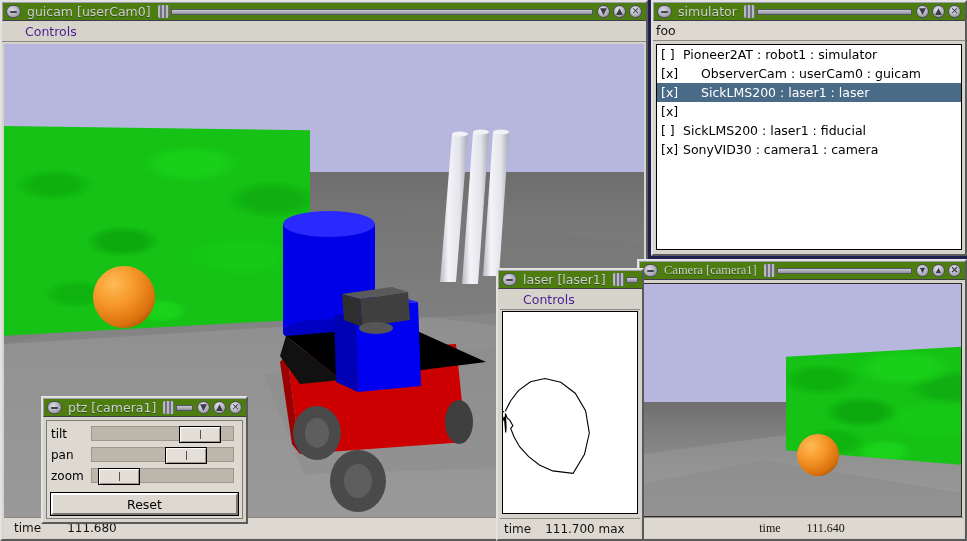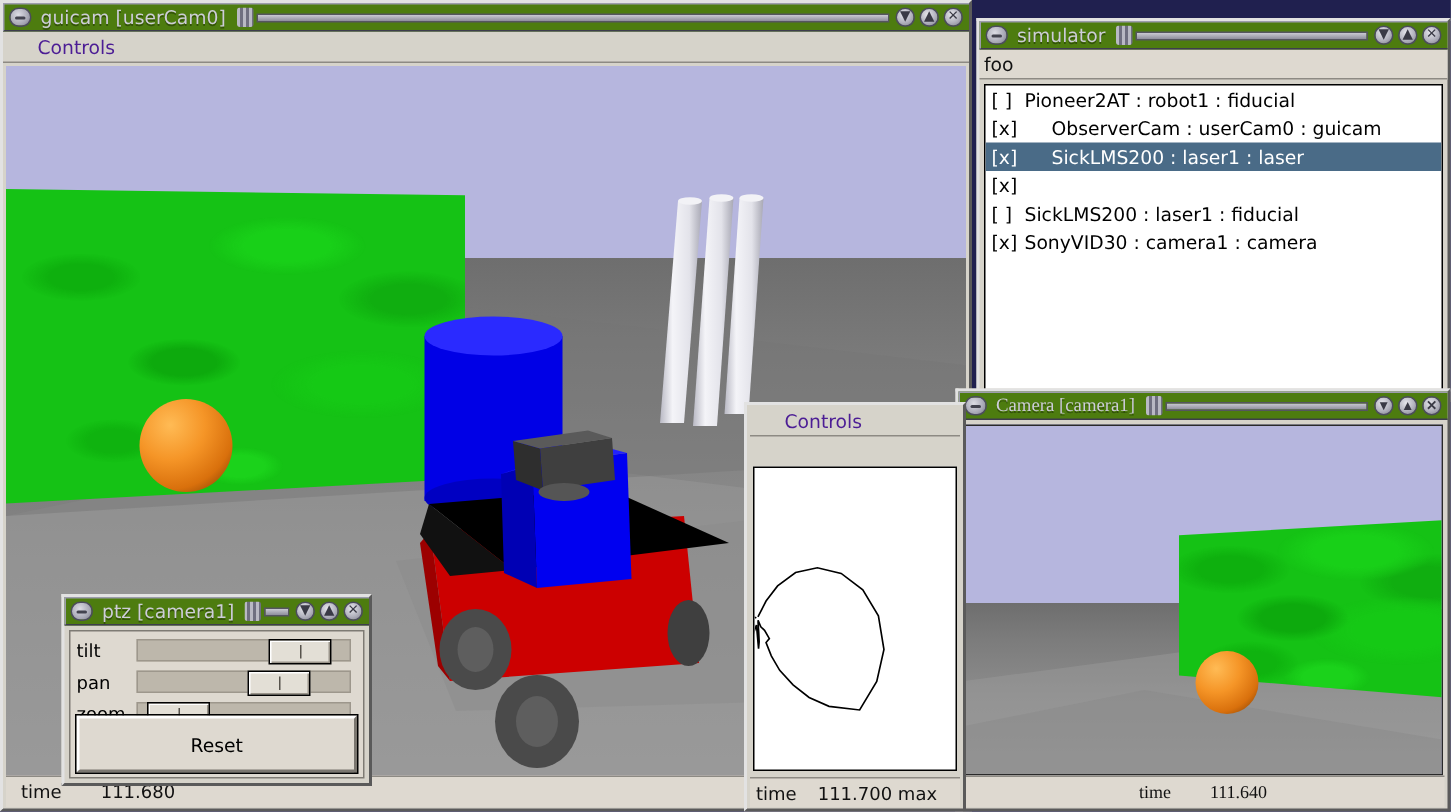--- a/index.html
+++ b/index.html
@@ -62,21 +62,21 @@
       radial-gradient(ellipse 70px 26px at 62% 18%,#1ddc1d 0 40%,transparent 75%),
       radial-gradient(ellipse 48px 20px at 40% 55%,#089708 0 45%,transparent 78%),
       radial-gradient(ellipse 80px 30px at 78% 62%,#17cf17 0 40%,transparent 76%),
       radial-gradient(ellipse 40px 18px at 25% 80%,#0ba80b 0 45%,transparent 80%),
       radial-gradient(ellipse 60px 24px at 88% 35%,#0d9f0d 0 42%,transparent 78%),
       radial-gradient(ellipse 36px 16px at 52% 88%,#21e021 0 45%,transparent 80%);}
   .ball{position:absolute;border-radius:50%;
       background:radial-gradient(circle at 33% 28%,#ffbb55 0%,#f59527 38%,#d9700c 70%,#6a3302 100%);}
 
   
-  #simulator{left:651px;top:0;width:316px;height:256px;margin-top:12px;}
+  #simulator{left:651px;top:0;width:316px;height:256px;}
   #simulator .foo{height:19px;background:#ded9d0;border-bottom:1px solid #8d8a83;
        display:flex;align-items:center;font-size:12.5px;color:#111;padding-left:3px;}
   #simulator .list{position:absolute;left:3px;right:3px;top:42px;bottom:4px;
        background:#fff;border:1px solid #000;box-sizing:border-box;overflow:hidden;}
   .lrow{display:flex;align-items:center;height:19px;font-size:12.5px;color:#000;
         padding-left:4px;white-space:nowrap;}
   .lrow.sel{background:#4a6b87;color:#fff;}
   .lrow .ck{width:22px;flex:0 0 auto;}
   .lrow .nm{flex:1 1 auto;}
   .lrow.ind .nm{padding-left:18px;}
@@ -104,21 +104,21 @@
   .ptz-readout .k{width:44px;padding-left:4px;box-sizing:border-box;}
   .ptz-row{display:flex;align-items:center;height:21px;}
   .ptz-row .k{width:44px;padding-left:4px;font-size:12px;color:#000;box-sizing:border-box;}
   .track{position:relative;height:15px;flex:1 1 auto;margin-right:8px;background:#bdb7ab;
          border:1px solid #9d978c;box-sizing:border-box;}
   .thumb{position:absolute;top:-1px;width:42px;height:17px;background:#e3dfd6;
          border:1px solid #000;box-sizing:border-box;
          box-shadow:inset 1px 1px 0 #fff, inset -1px -1px 0 #9a948a;}
   .thumb::after{content:"";position:absolute;left:50%;top:3px;width:1px;height:9px;
          background:#57534c;}
-  .reset-btn{position:absolute;left:4px;right:4px;bottom:3px;height:38px;background:#ded9d0;
+  .reset-btn{position:absolute;left:4px;right:4px;bottom:3px;height:22px;background:#ded9d0;
        border:2px solid;border-color:#fff #7a766f #7a766f #fff;box-sizing:border-box;
        display:flex;align-items:center;justify-content:center;font-size:12.5px;color:#000;
        outline:1px solid #000;}
 </style>
 </head>
 <body>
 
 <div id="root">
 
   <div class="win win-outer" id="guicam">
@@ -224,21 +224,21 @@
           </div>
         <div class="tb-btn">
             <i>✕</i>
           </div>
       </div>
     </div>
     <div class="foo">foo</div>
     <div class="list">
       <div class="lrow">
         <span class="ck">[ ]</span>
-        <span class="nm">Pioneer2AT : robot1 : fiducial</span>
+        <span class="nm">Pioneer2AT : robot1 : simulator</span>
       </div>
       <div class="lrow ind">
         <span class="ck">[x]</span>
         <span class="nm">ObserverCam : userCam0 : guicam</span>
       </div>
       <div class="lrow ind sel">
         <span class="ck">[x]</span>
         <span class="nm">SickLMS200 : laser1 : laser</span>
       </div>
       <div class="lrow ind">
@@ -284,20 +284,25 @@
         <div class="ball" style="left:154px;top:150px;width:42px;height:42px;"></div>
       </div>
     </div>
     <div class="statusbar">
       <span class="lbl">time</span>
       <span class="val">111.640</span>
     </div>
   </div>
 
   <div class="win win-outer" id="laser">
+    <div class="titlebar">
+      <div class="tb-menu-btn"></div>
+      <div class="tb-title">laser [laser1]</div>
+      <div class="tb-grip"></div>
+    </div>
     <div class="menubar" style="margin:0 2px;">
       <div class="mi">Controls</div>
     </div>
     <div class="plot">
       <svg id="laser-svg" width="138" height="206" viewBox="0 0 138 206">
         <polyline id="laser-poly" fill="none" stroke="#000" stroke-width="1.1" points="2.3,99.3 7.7,88.7 15.4,78.6 27.4,69.7 41.9,66.5 57.8,70.3 72.2,81.2 82.6,98.6 86.3,121.0 81.5,142.3 70.1,161.3 49.7,158.9 36.4,153.0 25.7,144.6 16.8,134.9 11.2,125.2 7.7,116.4 9.9,113.7 6.7,108.2 4.2,105.9 2.4,101.5 2.4,103.1 2.8,109.4 3.1,115.8 2.7,120.5 1.6,107.9 1.3,104.7 -2.4,115.2 -12.2,124.6 -26.5,129.6 -43.6,128.5 -61.1,120.5 -73.1,110.6 -70.7,100.0 -60.9,93.4 -49.2,90.1 -37.9,90.1 -28.4,91.3 -19.2,93.5 -11.6,95.8 -4.1,98.3 0.5,99.6 1.2,100.1"></polyline>
       </svg>
     </div>
     <div class="statusbar">
       <span class="lbl">time</span>

